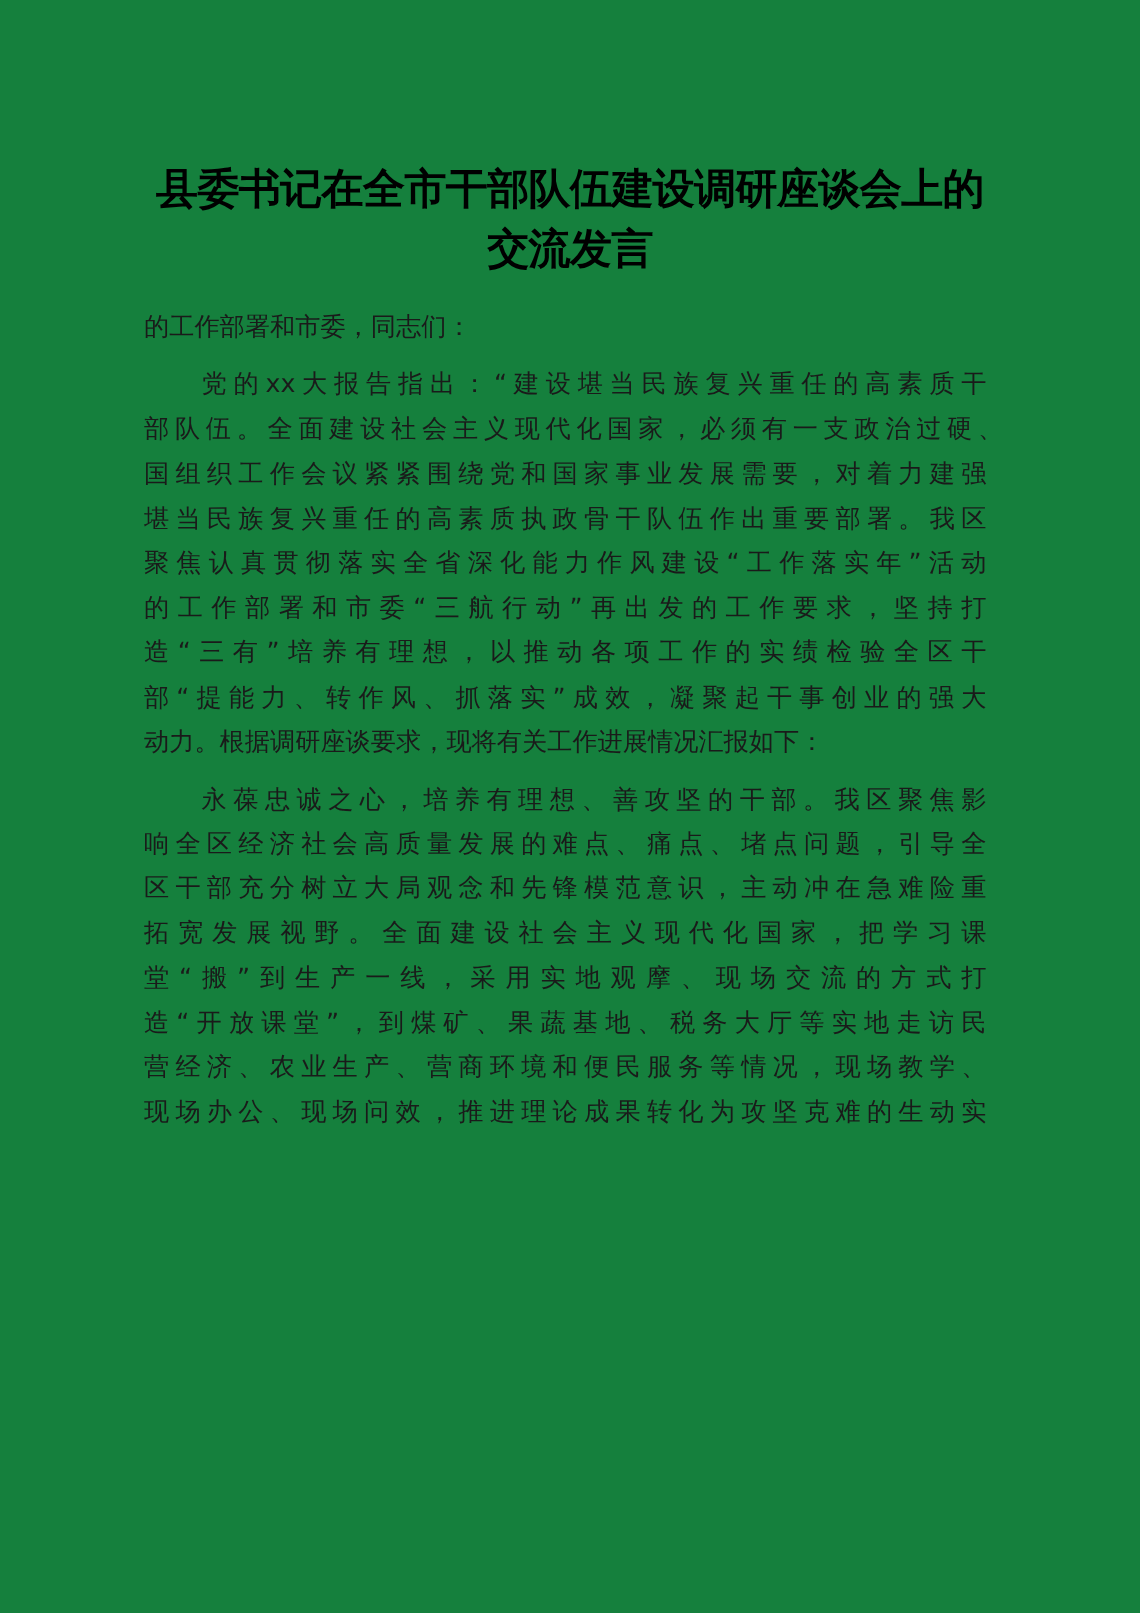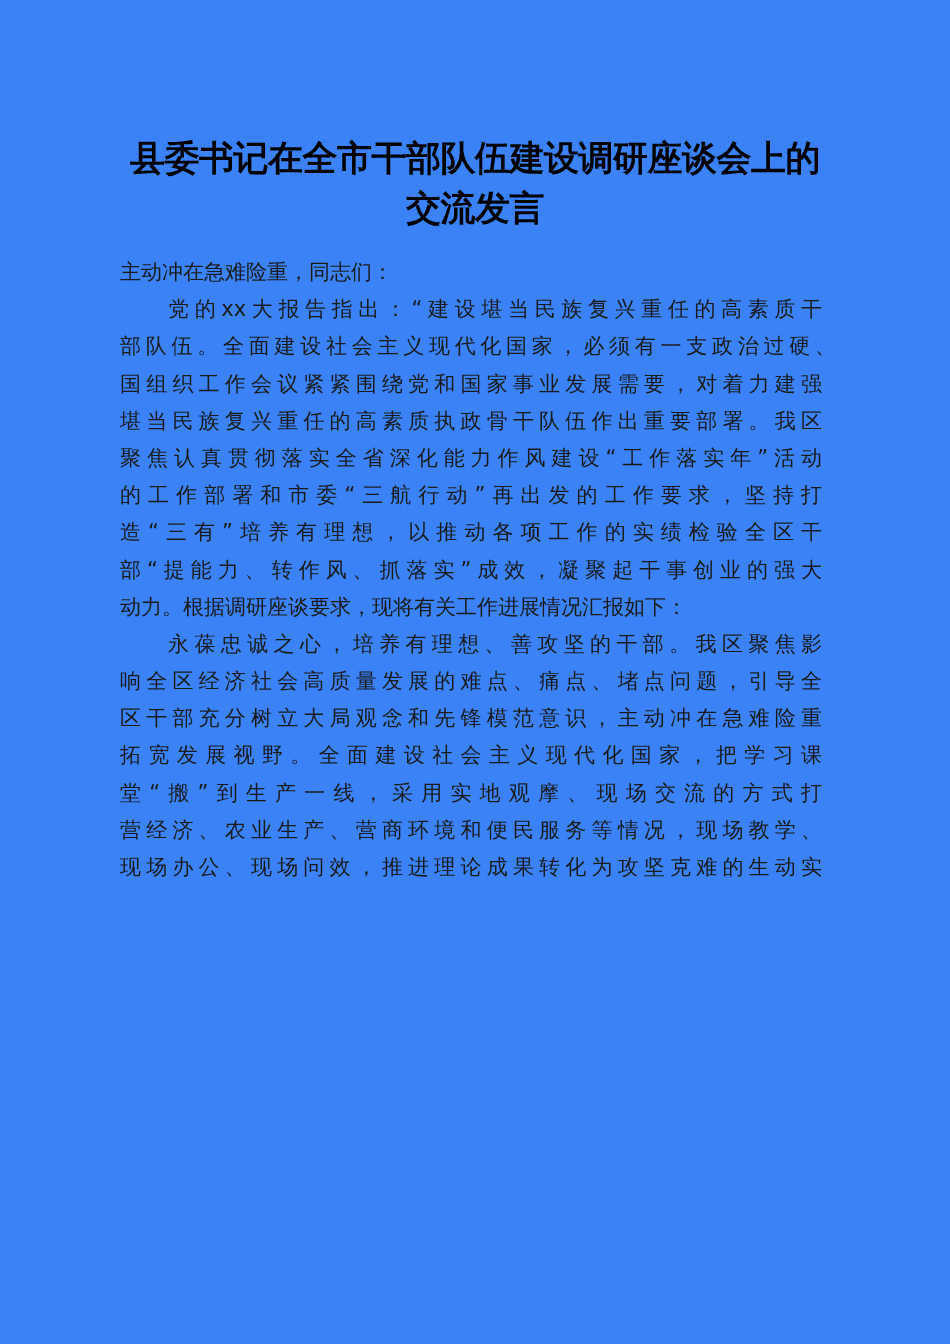--- a/index.html
+++ b/index.html
@@ -13,21 +13,21 @@
       position: relative;
       overflow: hidden;
       color: #111111;
     }
     .page {
       position: absolute;
       left: 0;
       top: 0;
       width: 950px;
       height: 1344px;
-      background: #3b82f6;
+      background: #15803d;
     }
     .title {
       position: absolute;
       left: 100px;
       width: 750px;
       top: 133px;
       text-align: center;
       font-family: "DejaVu Serif", "Liberation Serif", serif;
       font-weight: bold;
       font-size: 35px;
@@ -48,51 +48,52 @@
       height: 37.2px;
       line-height: 37.2px;
       font-family: "DejaVu Sans", "Liberation Sans", sans-serif;
       font-size: 21px;
       white-space: nowrap;
       color: #1a1a1a;
       text-align: justify;
       text-align-last: justify;
     }
     .line.last { text-align-last: left; }
-    .line.indent { padding-left: 48px; }
+    .line.indent { padding-left: 48px; margin-top: 11px; }
   </style>
 </head>
 <body>
 
 <div class="page">
 
   <h1 class="title">
     <span>县委书记在全市干部队伍建设调研座谈会上的</span>
     <span>交流发言</span>
   </h1>
 
   <div class="body">
-    <span class="line last">主动冲在急难险重，同志们：</span>
+    <span class="line last">的工作部署和市委，同志们：</span>
 
     <div>
       <span class="line indent">党的xx大报告指出：“建设堪当民族复兴重任的高素质干</span>
       <span class="line" style="width:716px;font-family:Liberation Serif, serif;">部队伍。全面建设社会主义现代化国家，必须有一支政治过硬、</span>
       <span class="line">国组织工作会议紧紧围绕党和国家事业发展需要，对着力建强</span>
       <span class="line">堪当民族复兴重任的高素质执政骨干队伍作出重要部署。我区</span>
       <span class="line">聚焦认真贯彻落实全省深化能力作风建设“工作落实年”活动</span>
       <span class="line">的工作部署和市委“三航行动”再出发的工作要求，坚持打</span>
       <span class="line">造“三有”培养有理想，以推动各项工作的实绩检验全区干</span>
       <span class="line">部“提能力、转作风、抓落实”成效，凝聚起干事创业的强大</span>
       <span class="line last">动力。根据调研座谈要求，现将有关工作进展情况汇报如下：</span>
     </div>
 
     <div>
       <span class="line indent">永葆忠诚之心，培养有理想、善攻坚的干部。我区聚焦影</span>
       <span class="line">响全区经济社会高质量发展的难点、痛点、堵点问题，引导全</span>
       <span class="line">区干部充分树立大局观念和先锋模范意识，主动冲在急难险重</span>
       <span class="line">拓宽发展视野。全面建设社会主义现代化国家，把学习课</span>
       <span class="line">堂“搬”到生产一线，采用实地观摩、现场交流的方式打</span>
+      <span class="line">造“开放课堂”，到煤矿、果蔬基地、税务大厅等实地走访民</span>
       <span class="line">营经济、农业生产、营商环境和便民服务等情况，现场教学、</span>
       <span class="line">现场办公、现场问效，推进理论成果转化为攻坚克难的生动实</span>
     </div>
   </div>
 
 </div>
 
 </body></html>

